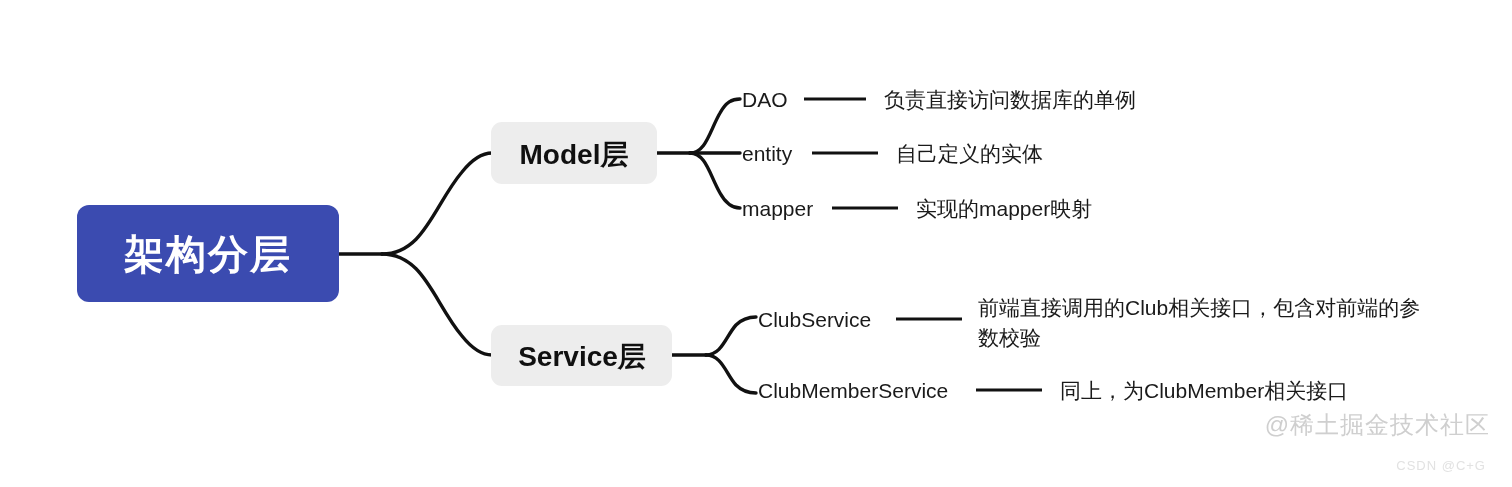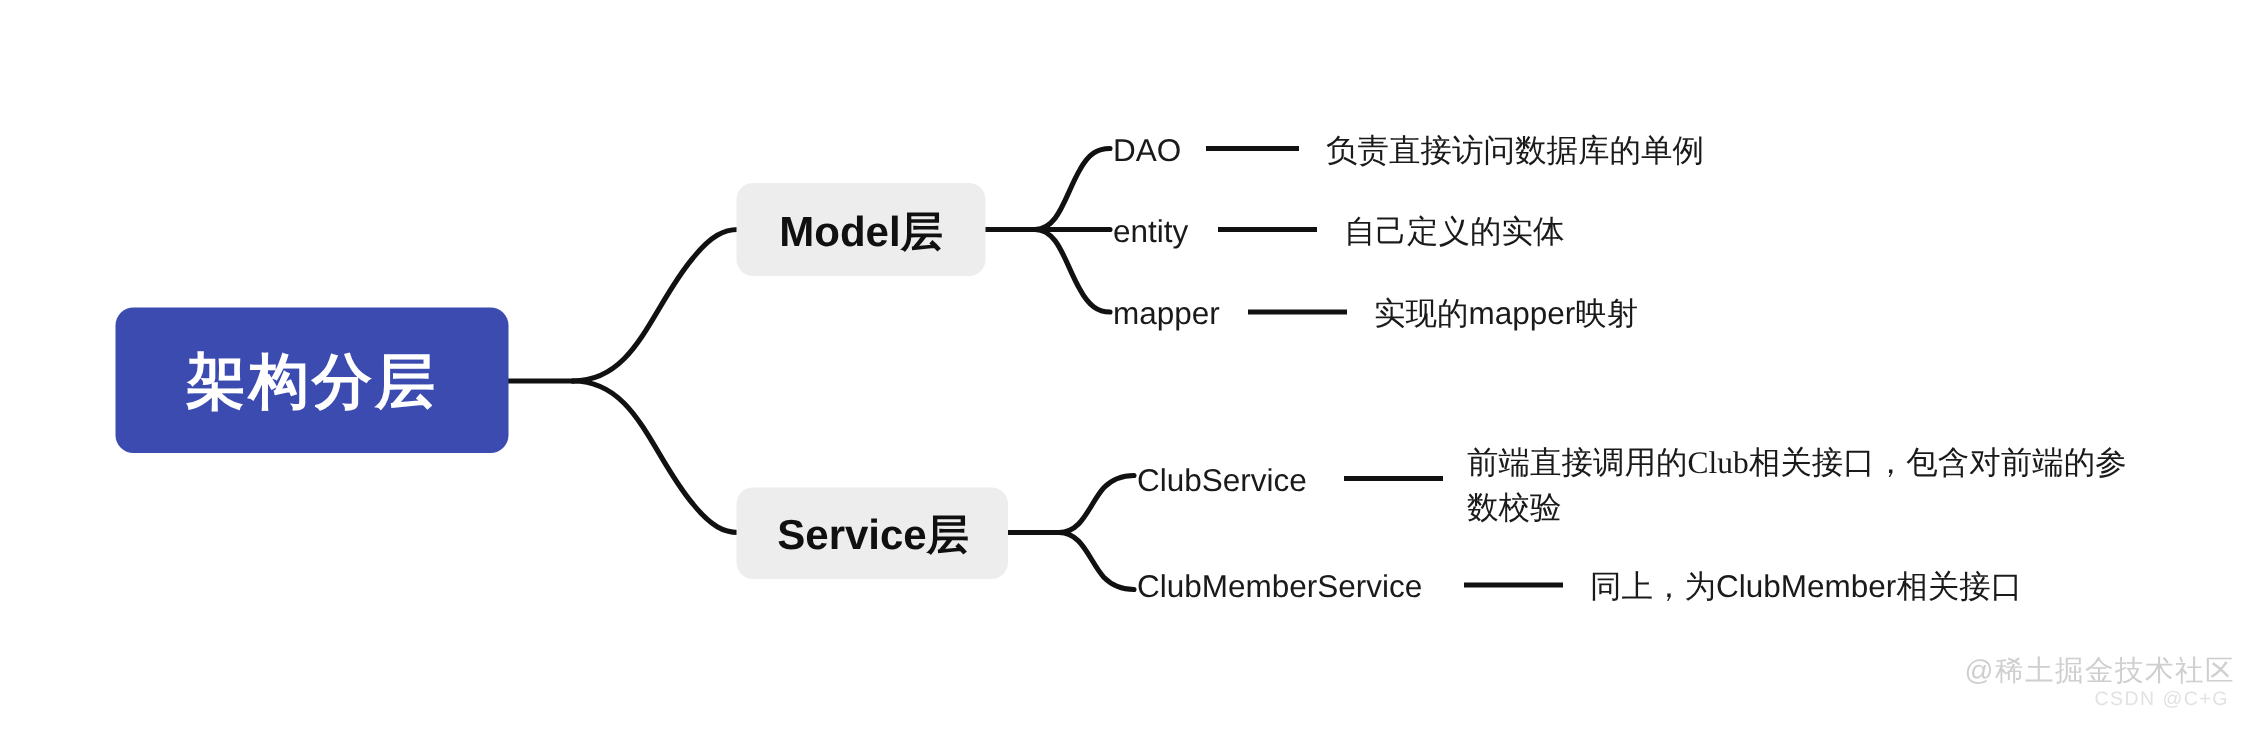--- a/index.html
+++ b/index.html
@@ -59,23 +59,23 @@
     fill: #1a1a1a;
   }
   .desc-label {
     font-family: "Liberation Sans", "DejaVu Sans", sans-serif;
     font-size: 21px;
     fill: #1a1a1a;
   }
   .watermark-main {
     position: absolute;
     right: 22px;
-    bottom: 27px;
+    bottom: 46px;
     font-family: "Liberation Sans", "DejaVu Sans", sans-serif;
-    font-size: 19px;
+    font-size: 24px;
     color: #cfcfcf;
     letter-spacing: 1px;
     white-space: nowrap;
   }
   .watermark-sub {
     position: absolute;
     right: 26px;
     bottom: 14px;
     font-family: "Liberation Sans", "DejaVu Sans", sans-serif;
     font-size: 13px;
@@ -141,16 +141,16 @@
     <text class="leaf-label" x="758" y="327">ClubService</text>
   </g>
   <g>
     <text class="leaf-label" x="758" y="398">ClubMemberService</text>
   </g>
 
   <text class="desc-label" x="1060" y="398">同上，为ClubMember相关接口</text>
 
 </svg>
 
-<div style="position:absolute; left:978px; top:293px; width:452px; font-size:21px; line-height:30px; color:#1a1a1a; font-family:Liberation Serif, serif;">前端直接调用的Club相关接口，包含对前端的参数校验</div>
+<div style="position:absolute; left:978px; top:293px; width:452px; font-size:21px; line-height:30px; color:#1a1a1a; font-family:Liberation Sans, sans-serif;">前端直接调用的Club相关接口，包含对前端的参数校验</div>
 
 <div class="watermark-main">@稀土掘金技术社区</div>
 <div class="watermark-sub">CSDN @C+G</div>
 
 </body></html>

